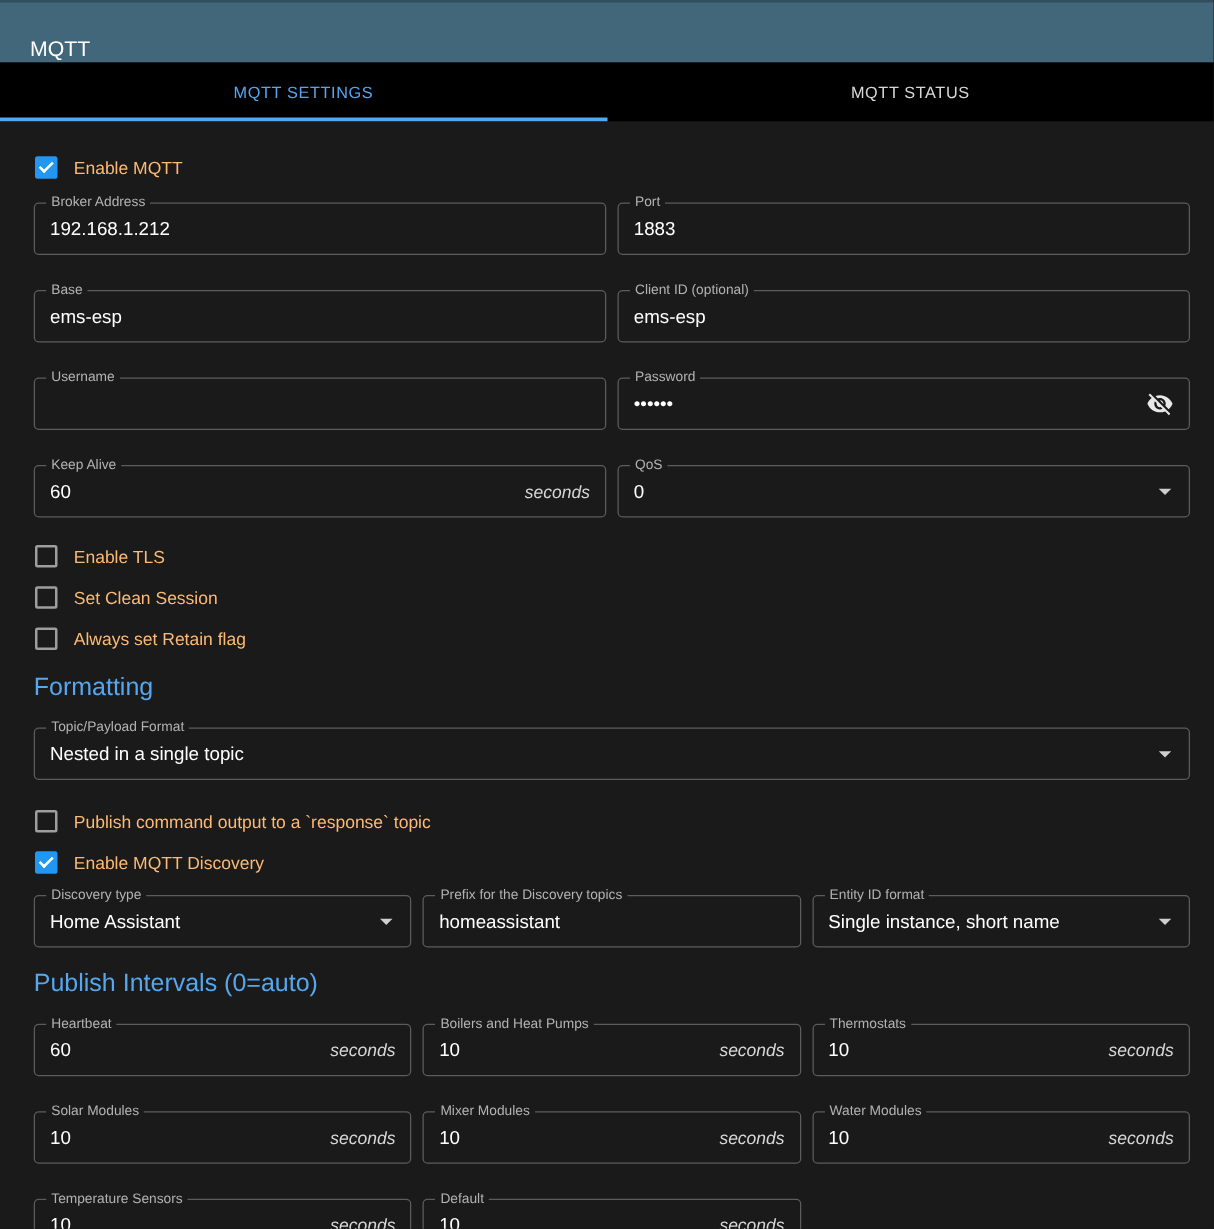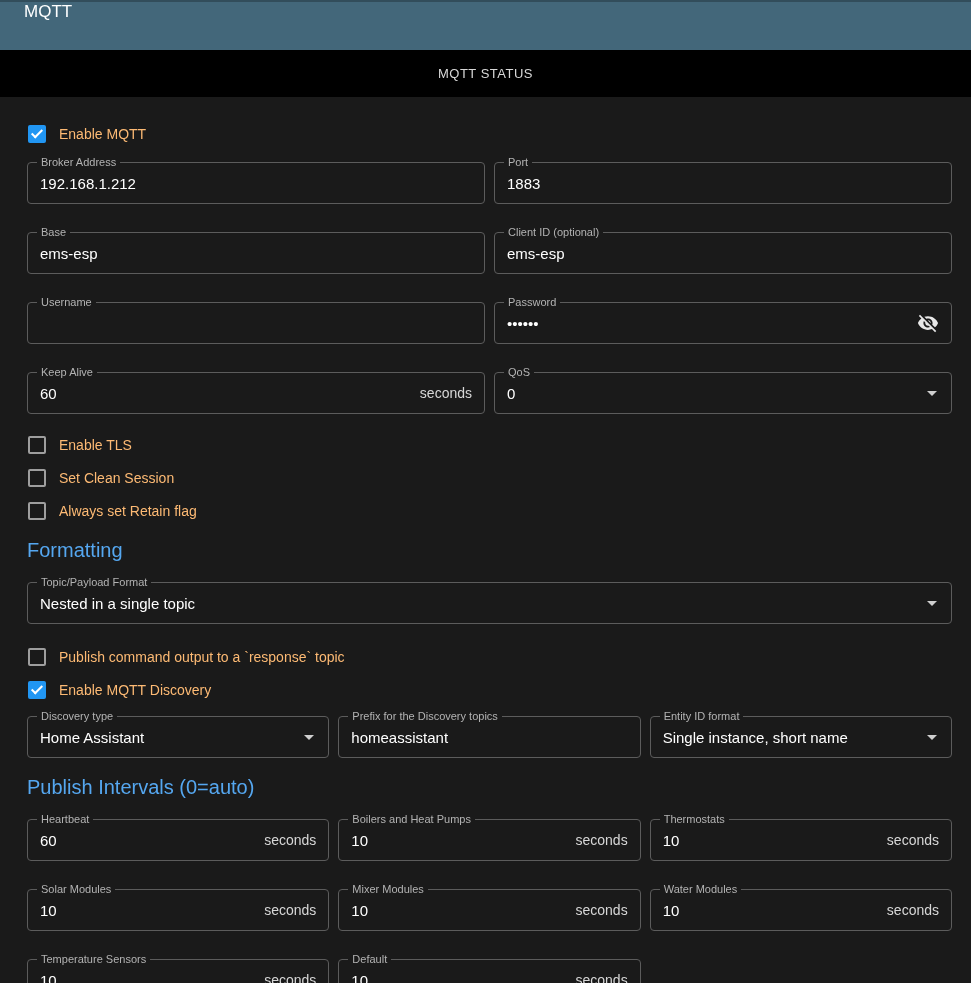--- a/index.html
+++ b/index.html
@@ -13,21 +13,21 @@
   *{box-sizing:border-box;margin:0;padding:0;}
   html,body{width:971px;height:983px;overflow:hidden;}
   body{
     background:var(--bg);
     font-family:"Liberation Sans","DejaVu Sans",sans-serif;
     color:#fff;
   }
   
   .appbar{
     height:50px;background:var(--appbar);
-    display:flex;align-items:flex-start;padding:0 24px;
+    display:flex;align-items:flex-end;padding:0 24px;
     border-top:2px solid rgba(0,0,0,0.25);
   }
   .appbar .title{font-size:17px;font-weight:400;color:#fff;}
   
   .tabbar{height:47px;background:var(--tabbar);display:flex;}
   .tab{
     flex:1;display:flex;align-items:center;justify-content:center;
     font-size:13px;font-weight:500;letter-spacing:0.5px;
     color:#d8d8d8;cursor:pointer;position:relative;
   }
@@ -47,21 +47,21 @@
     position:relative;height:42px;border:1px solid var(--border);
     border-radius:4px;display:flex;align-items:center;
     padding:0 12px;cursor:text;background:transparent;
   }
   .field.select{cursor:pointer;}
   .flabel{
     position:absolute;top:-7px;left:9px;font-size:11px;color:#b3b3b3;
     background:var(--bg);padding:0 4px;line-height:13px;white-space:nowrap;
   }
   .fvalue{font-size:15px;color:#fff;flex:1;white-space:nowrap;overflow:hidden;}
-  .fsuffix{font-size:14px;color:#d7d7d7;margin-left:8px;white-space:nowrap;}
+  .fsuffix{font-size:14px;color:#d7d7d7;margin-left:8px;white-space:nowrap;font-style:italic;}
   .caret{
     width:0;height:0;margin-left:10px;margin-right:2px;
     border-left:5px solid transparent;border-right:5px solid transparent;
     border-top:5px solid #cfcfcf;flex:none;
   }
   .icon-btn{
     flex:none;margin-left:8px;margin-right:-2px;width:26px;height:26px;
     display:flex;align-items:center;justify-content:center;cursor:pointer;
   }
   
@@ -87,20 +87,23 @@
   .section.intervals{margin-top:8px;}
 </style>
 </head>
 <body>
 
 <header class="appbar">
   <span class="title">MQTT</span>
 </header>
 
 <nav class="tabbar">
+  <div class="tab active">
+    <span>MQTT SETTINGS</span>
+  </div>
   <div class="tab">
     <span>MQTT STATUS</span>
   </div>
 </nav>
 
 <main>
 
   <div class="checkline first">
     <span class="cb checked"></span>
     <span class="cblabel">Enable MQTT</span>

